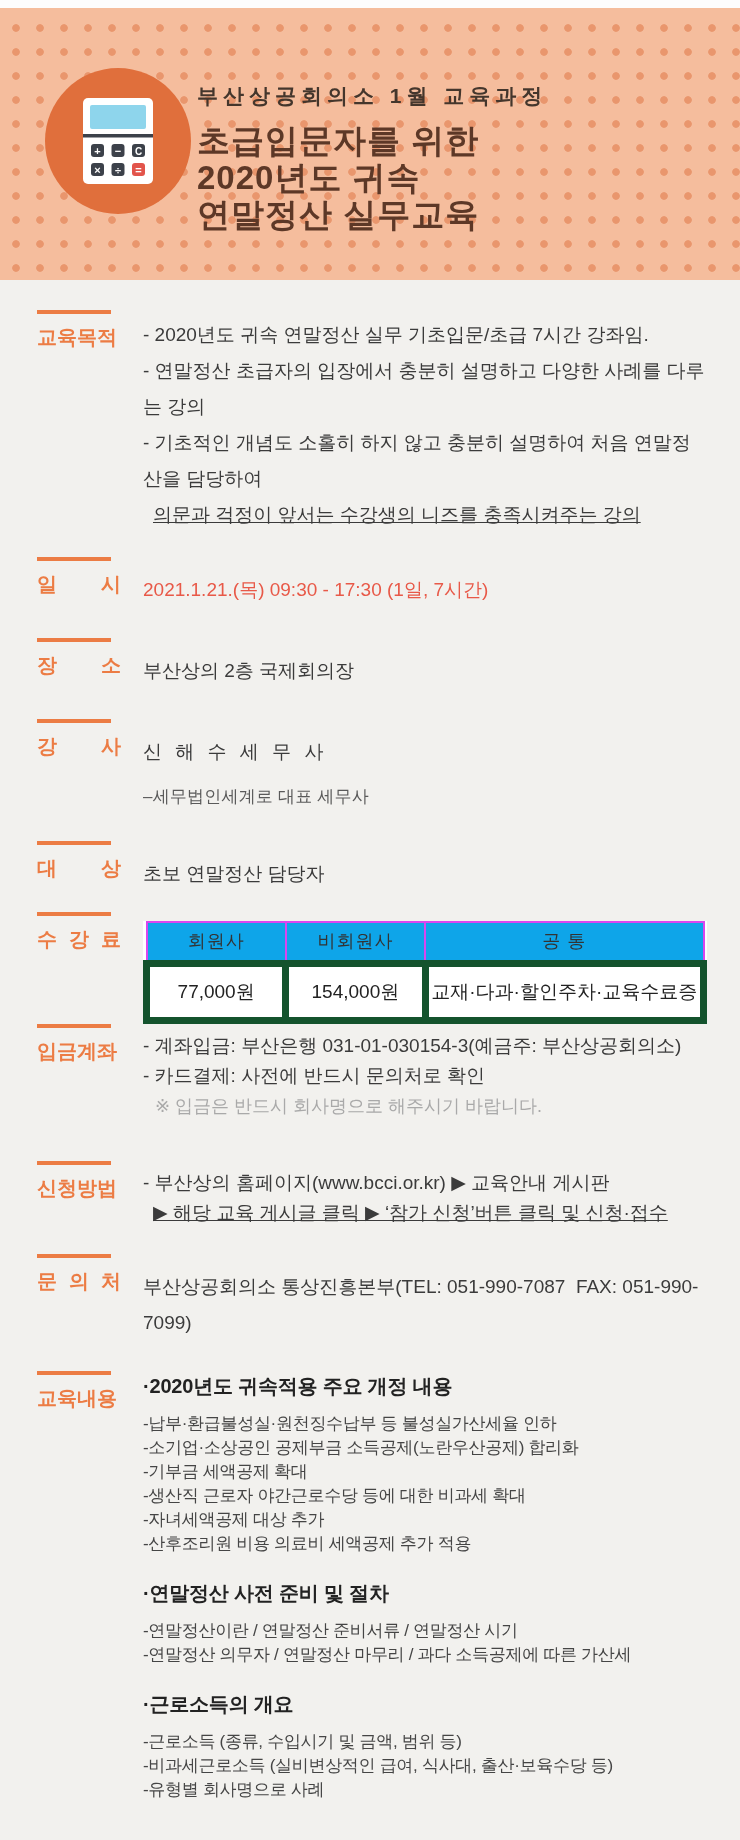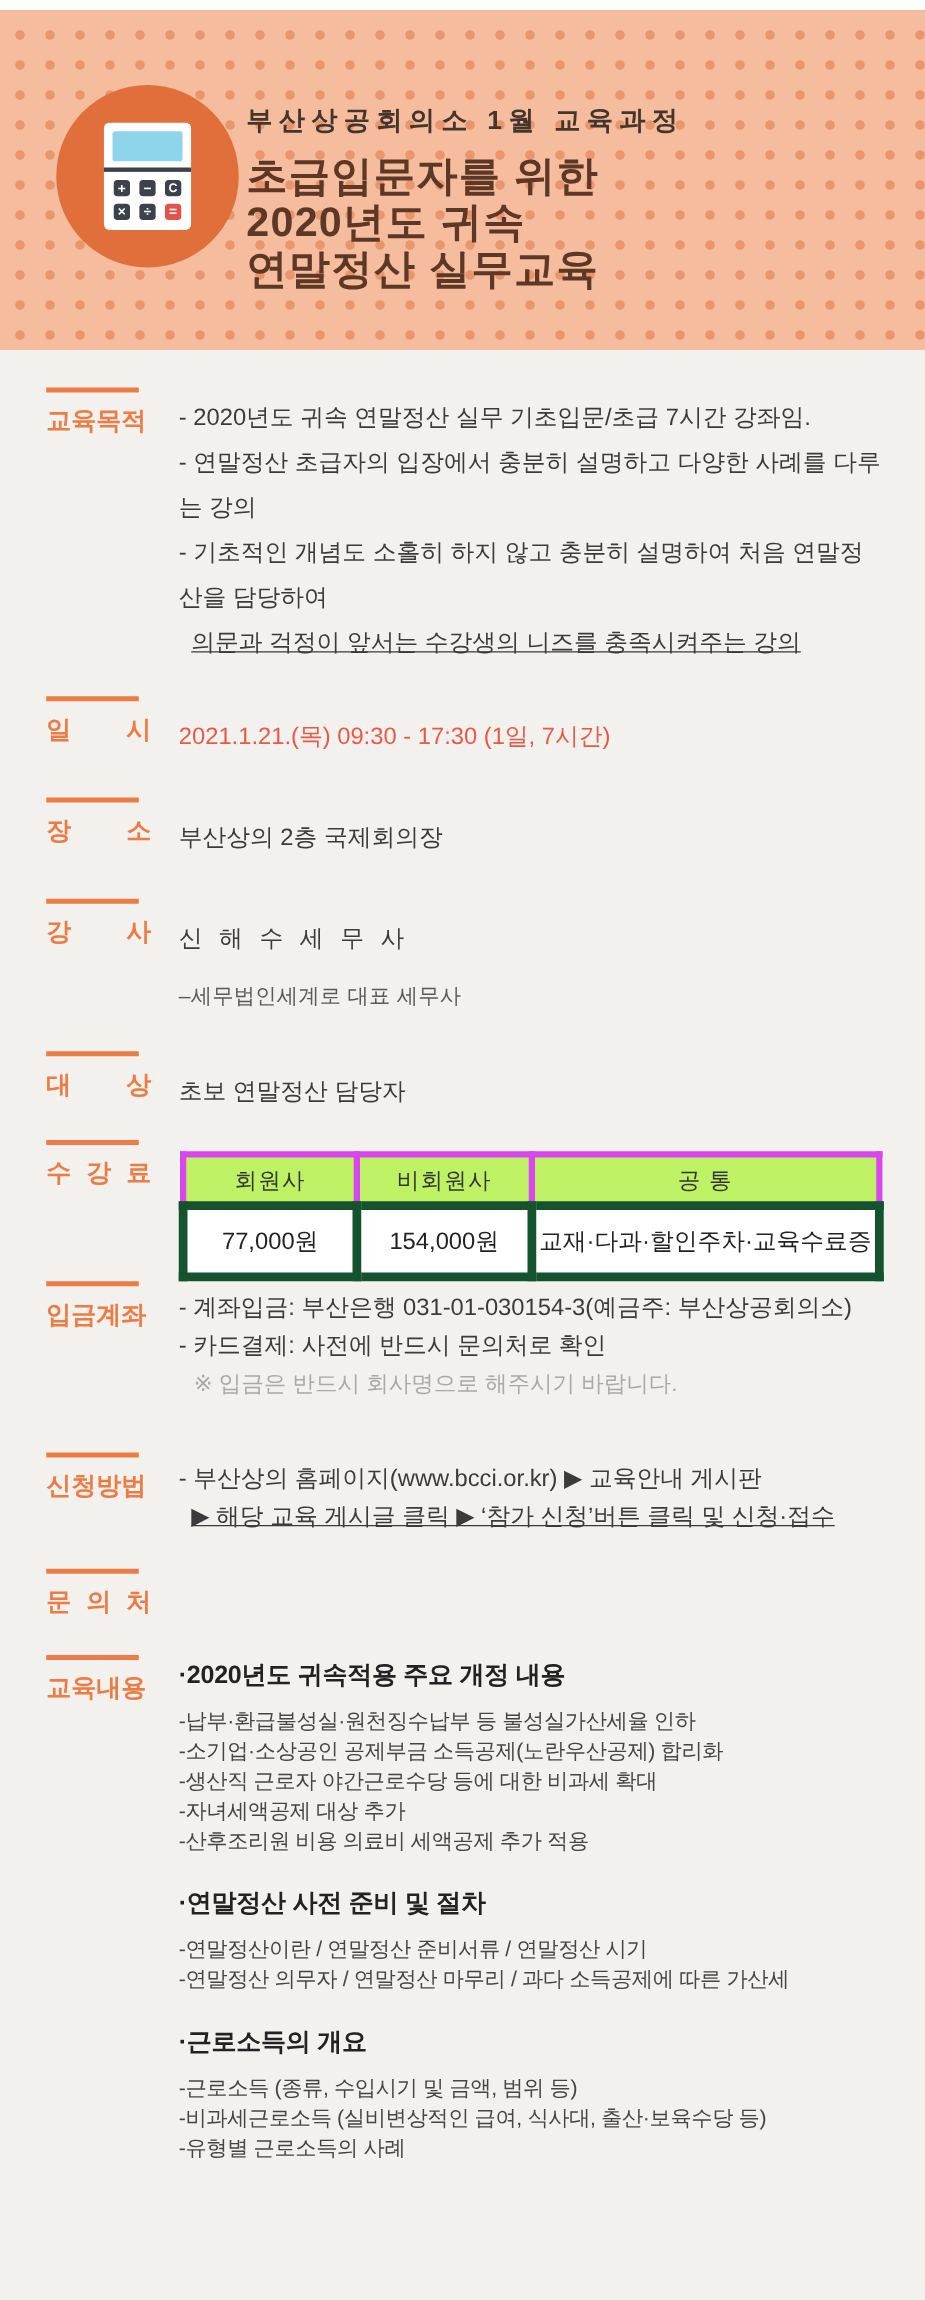--- a/index.html
+++ b/index.html
@@ -48,21 +48,21 @@
   .content p { line-height:36px; white-space:pre-wrap; }
   .content .indent { padding-left:10px;text-decoration:underline; }
   .highlight { color:#e85948; }
   .sub-line { font-size:17px; color:#5a5a5a; margin-top:9px; letter-spacing:0.2px; }
   .name-spaced { letter-spacing:4px; }
   .note { color:#a9a9a9; font-size:18px; padding-left:12px; }
   .compact p { line-height:30px; }
   
   .fee-table { width:100%; border-collapse:collapse; background:#fff; margin-top:2px; }
   .fee-table th {
-    background:#bef264; border:5px solid #d946ef; height:41px;
+    background:#0ea5e9; border:2px solid #d946ef; height:41px;
     font-size:18px; font-weight:400; color:#333; letter-spacing:1px;
   }
   .fee-table td {
     border:7px solid #14532d; height:57px; text-align:center;
     font-size:19px; color:#222;
   }
   .fee-table .c1 { width:25%; } .fee-table .c2 { width:25%; } .fee-table .c3 { width:50%; }
   
   .curri { padding-top:2px; }
   .curri-group { margin-bottom:24px; }
@@ -215,48 +215,52 @@
         <p>- 부산상의 홈페이지(www.bcci.or.kr) ▶ 교육안내 게시판</p>
         <p class="indent">▶ 해당 교육 게시글 클릭 ▶ ‘참가 신청’버튼 클릭 및 신청·접수</p>
       </div>
     </section>
 
     <section class="row s-contact">
       <div class="lbl">
         <i class="bar"></i>
         <span class="lbl-text">문 의 처</span>
       </div>
+      <div class="content">
+        <p>부산상공회의소 통상진흥본부(TEL: 051-990-7087  FAX: 051-990-7099)</p>
+      </div>
     </section>
 
     <section class="row s-curriculum">
       <div class="lbl">
         <i class="bar"></i>
         <span class="lbl-text">교육내용</span>
       </div>
       <div class="content curri">
 
         <div class="curri-group">
           <div class="curri-title">·2020년도 귀속적용 주요 개정 내용</div>
           <div class="curri-item">-납부·환급불성실·원천징수납부 등 불성실가산세율 인하</div>
           <div class="curri-item">-소기업·소상공인 공제부금 소득공제(노란우산공제) 합리화</div>
+          <div class="curri-item">-기부금 세액공제 확대</div>
           <div class="curri-item">-생산직 근로자 야간근로수당 등에 대한 비과세 확대</div>
           <div class="curri-item">-자녀세액공제 대상 추가</div>
           <div class="curri-item">-산후조리원 비용 의료비 세액공제 추가 적용</div>
         </div>
 
         <div class="curri-group">
           <div class="curri-title">·연말정산 사전 준비 및 절차</div>
           <div class="curri-item">-연말정산이란 / 연말정산 준비서류 / 연말정산 시기</div>
           <div class="curri-item">-연말정산 의무자 / 연말정산 마무리 / 과다 소득공제에 따른 가산세</div>
         </div>
 
         <div class="curri-group">
           <div class="curri-title">·근로소득의 개요</div>
           <div class="curri-item">-근로소득 (종류, 수입시기 및 금액, 범위 등)</div>
           <div class="curri-item">-비과세근로소득 (실비변상적인 급여, 식사대, 출산·보육수당 등)</div>
-          <div class="curri-item">-유형별 근로소득의 사례</div>
+          <div class="curri-item">-유형별 회사명으로 사례</div>
         </div>
 
       </div>
     </section>
 
   </main>
 </div>
 
 </body></html>

